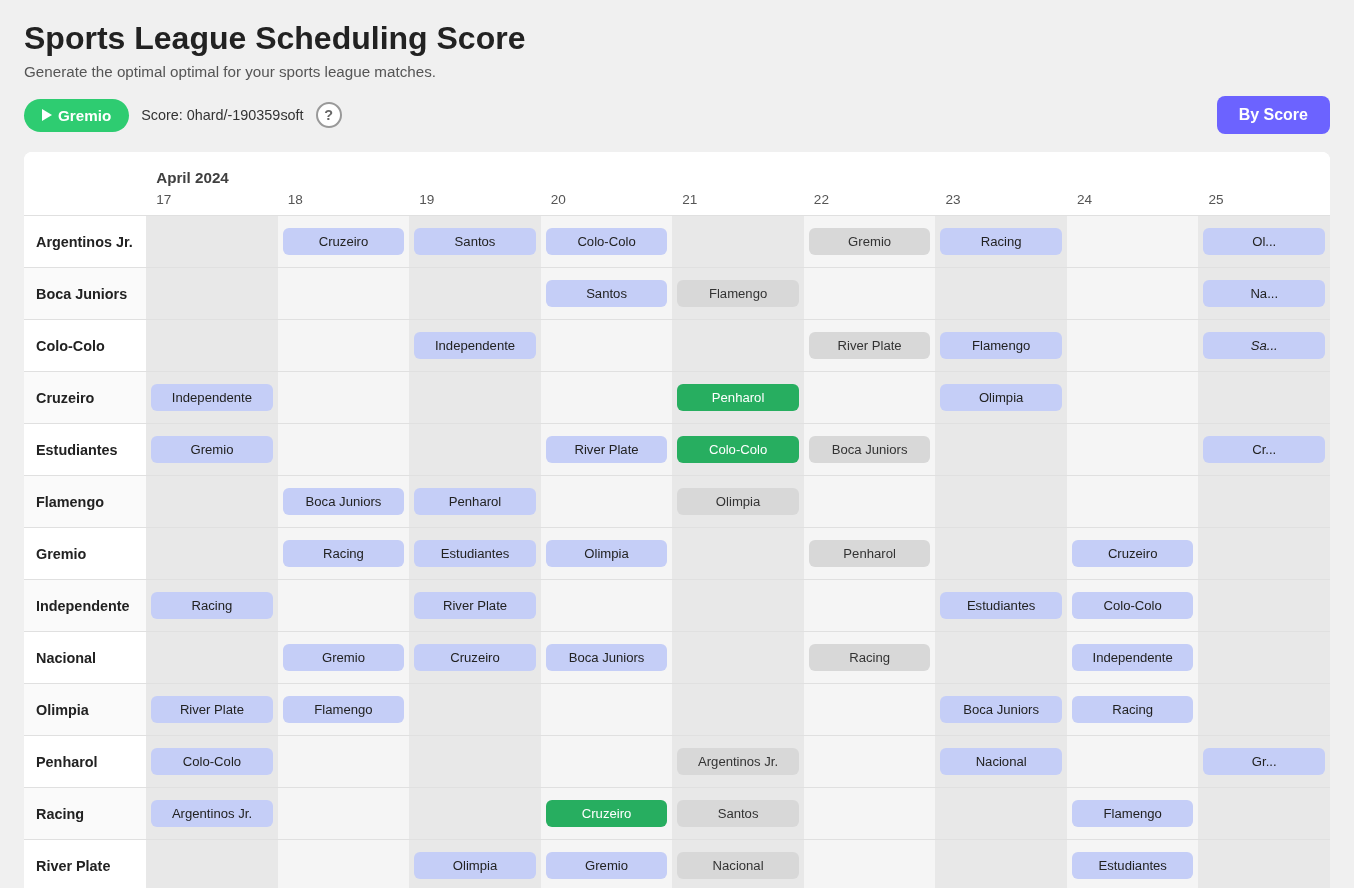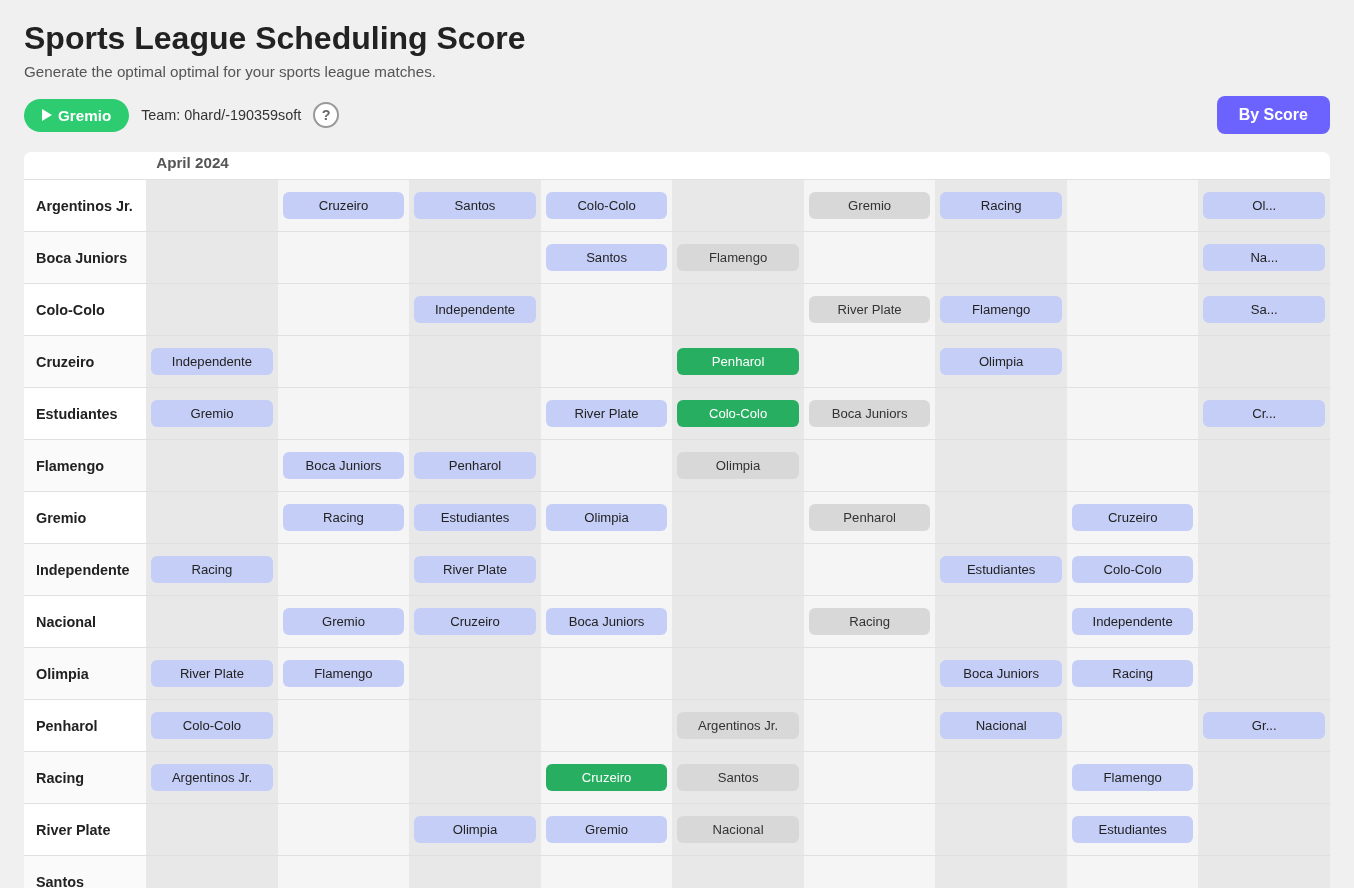--- a/index.html
+++ b/index.html
@@ -149,32 +149,44 @@
 <body>
 
 <h1>Sports League Scheduling Score</h1>
 <p class="subtitle">Generate the optimal optimal for your sports league matches.</p>
 
 <div class="toolbar">
   <button class="solve-btn">
     <span class="play-icon"></span>
     <span>Gremio</span>
   </button>
-  <span class="score-text">Team: 0hard/-190359soft</span>
+  <span class="score-text">Score: 0hard/-190359soft</span>
   <button class="help-btn">?</button>
   <button class="by-team-btn">By Score</button>
 </div>
 
 <div class="schedule-wrapper">
   <table>
     <thead>
       <tr>
         <th class="row-header"></th>
         <th colspan="9" style="padding-left:10px;font-size:0.95rem;font-weight:600;">April 2024</th>
       </tr>
+      <tr>
+        <th class="row-header"></th>
+        <th style="padding:4px 10px 8px;font-weight:500;font-size:0.85rem;min-width:130px;">17</th>
+        <th style="padding:4px 10px 8px;font-weight:500;font-size:0.85rem;min-width:130px;">18</th>
+        <th style="padding:4px 10px 8px;font-weight:500;font-size:0.85rem;min-width:130px;">19</th>
+        <th style="padding:4px 10px 8px;font-weight:500;font-size:0.85rem;min-width:130px;">20</th>
+        <th style="padding:4px 10px 8px;font-weight:500;font-size:0.85rem;min-width:130px;">21</th>
+        <th style="padding:4px 10px 8px;font-weight:500;font-size:0.85rem;min-width:130px;">22</th>
+        <th style="padding:4px 10px 8px;font-weight:500;font-size:0.85rem;min-width:130px;">23</th>
+        <th style="padding:4px 10px 8px;font-weight:500;font-size:0.85rem;min-width:130px;">24</th>
+        <th style="padding:4px 10px 8px;font-weight:500;font-size:0.85rem;min-width:130px;">25</th>
+      </tr>
     </thead>
     <tbody id="schedule-body">
     <tr>
           <td class="row-header" style="border-top: 1px solid rgb(224, 224, 224);">Argentinos Jr.</td>
           <td class="col-even" style="border-top: 1px solid rgb(224, 224, 224);"></td>
           <td class="col-odd" style="border-top: 1px solid rgb(224, 224, 224);"><span class="cell-badge badge-blue">Cruzeiro</span></td>
           <td class="col-even" style="border-top: 1px solid rgb(224, 224, 224);"><span class="cell-badge badge-blue">Santos</span></td>
           <td class="col-odd" style="border-top: 1px solid rgb(224, 224, 224);"><span class="cell-badge badge-blue">Colo-Colo</span></td>
           <td class="col-even" style="border-top: 1px solid rgb(224, 224, 224);"></td>
           <td class="col-odd" style="border-top: 1px solid rgb(224, 224, 224);"><span class="cell-badge badge-gray">Gremio</span></td>
@@ -197,21 +209,21 @@
         <tr>
           <td class="row-header" style="border-top: 1px solid rgb(224, 224, 224);">Colo-Colo</td>
           <td class="col-even" style="border-top: 1px solid rgb(224, 224, 224);"></td>
           <td class="col-odd" style="border-top: 1px solid rgb(224, 224, 224);"></td>
           <td class="col-even" style="border-top: 1px solid rgb(224, 224, 224);"><span class="cell-badge badge-blue">Independente</span></td>
           <td class="col-odd" style="border-top: 1px solid rgb(224, 224, 224);"></td>
           <td class="col-even" style="border-top: 1px solid rgb(224, 224, 224);"></td>
           <td class="col-odd" style="border-top: 1px solid rgb(224, 224, 224);"><span class="cell-badge badge-gray">River Plate</span></td>
           <td class="col-even" style="border-top: 1px solid rgb(224, 224, 224);"><span class="cell-badge badge-blue">Flamengo</span></td>
           <td class="col-odd" style="border-top: 1px solid rgb(224, 224, 224);"></td>
-          <td class="col-even" style="border-top: 1px solid rgb(224, 224, 224);"><span class="cell-badge badge-blue">Sa...</span></td>
+          <td class="col-even" style="border-top: 1px solid rgb(224, 224, 224); font-style: italic;"><span class="cell-badge badge-blue">Sa...</span></td>
         </tr>
         <tr>
           <td class="row-header" style="border-top: 1px solid rgb(224, 224, 224);">Cruzeiro</td>
           <td class="col-even" style="border-top: 1px solid rgb(224, 224, 224);"><span class="cell-badge badge-blue">Independente</span></td>
           <td class="col-odd" style="border-top: 1px solid rgb(224, 224, 224);"></td>
           <td class="col-even" style="border-top: 1px solid rgb(224, 224, 224);"></td>
           <td class="col-odd" style="border-top: 1px solid rgb(224, 224, 224);"></td>
           <td class="col-even" style="border-top: 1px solid rgb(224, 224, 224);"><span class="cell-badge badge-green">Penharol</span></td>
           <td class="col-odd" style="border-top: 1px solid rgb(224, 224, 224);"></td>
           <td class="col-even" style="border-top: 1px solid rgb(224, 224, 224);"><span class="cell-badge badge-blue">Olimpia</span></td>

